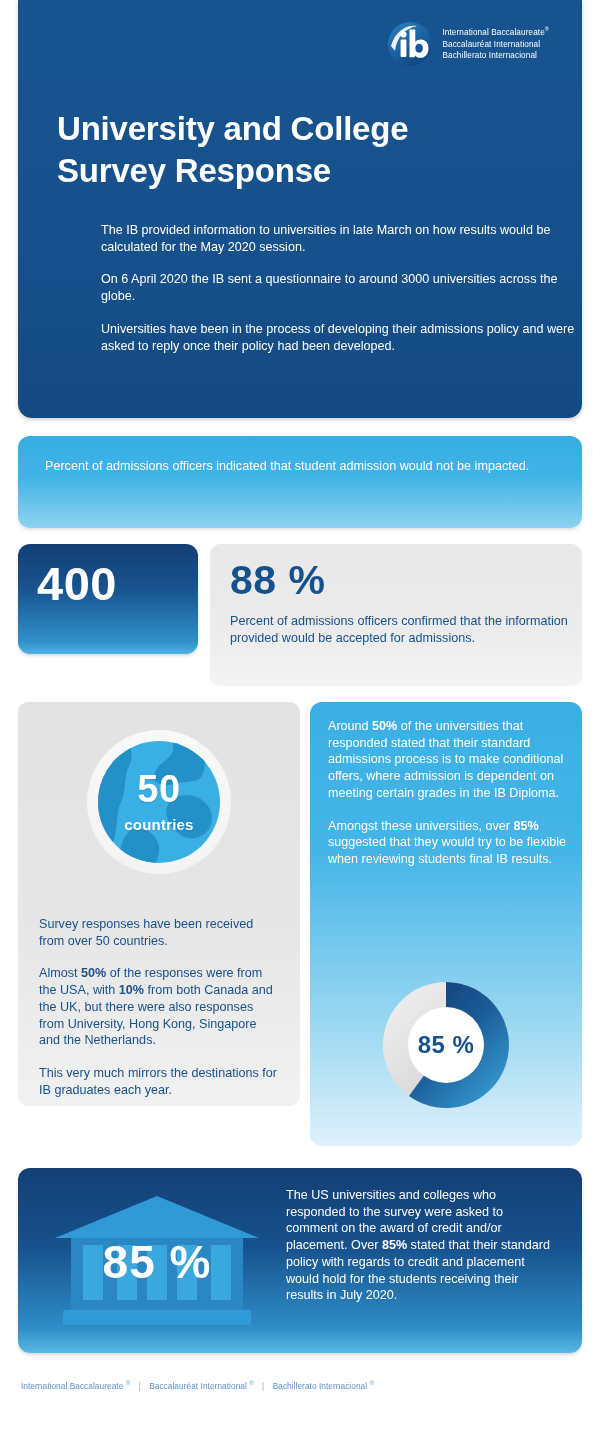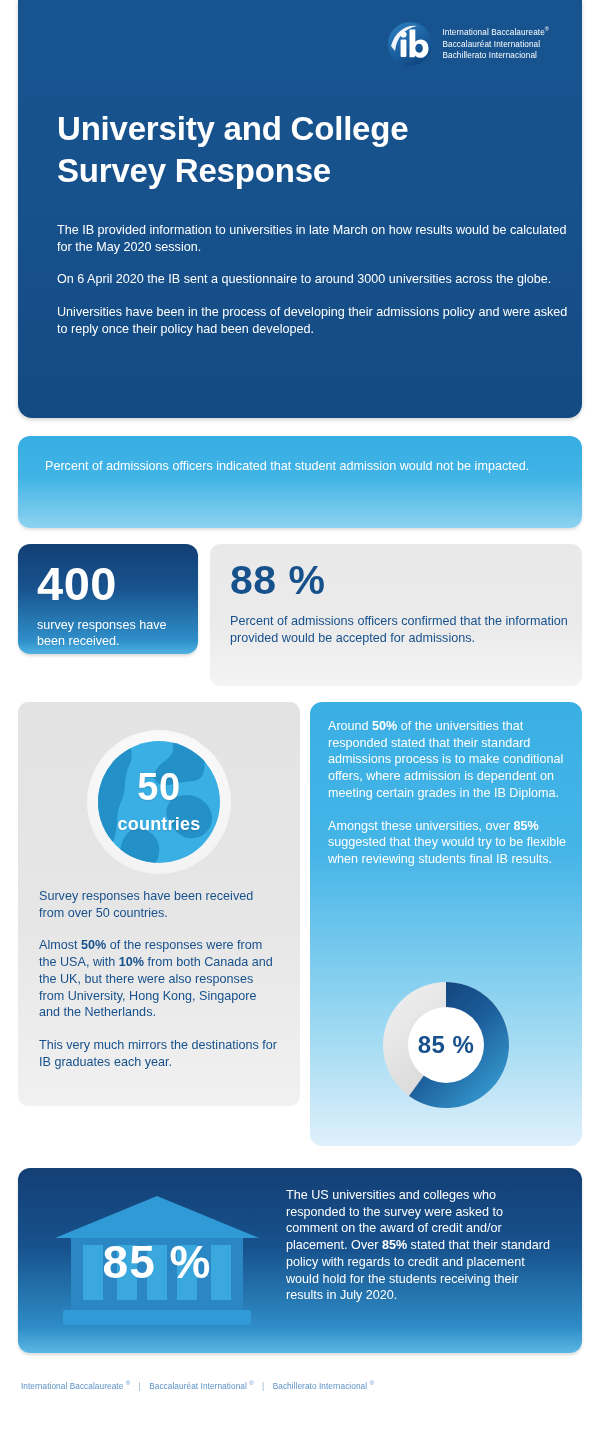--- a/index.html
+++ b/index.html
@@ -52,20 +52,21 @@
   }
   .intro {
     position: absolute;
     left: 39px; top: 222px; width: 520px;
   }
   .intro p {
     color: #ffffff;
     font-size: 12.6px;
     line-height: 1.33;
     margin-bottom: 16px;
+    margin-left: 44px;
   }
 
   
   .band-98 {
     position: absolute;
     left: 18px; top: 436px; width: 564px; height: 92px;
     background: linear-gradient(180deg, #36ade3 0%, #41b4e6 45%, #8ed3ef 100%);
     border-radius: 12px;
     box-shadow: 0 2px 3px rgba(0,0,0,0.12);
     display: flex; align-items: flex-start;
@@ -150,27 +151,27 @@
     display: flex; flex-direction: column;
     align-items: center; justify-content: center;
     pointer-events: none;
   }
   .globe-label .num {
     color: #ffffff; font-size: 38px; font-weight: bold;
     line-height: 0.95; letter-spacing: 0.5px;
     text-shadow: 0 1px 2px rgba(0,0,0,0.13);
   }
   .globe-label .lbl {
-    color: #ffffff; font-size: 18px; font-weight: bold;
+    color: #ffffff; font-size: 15px; font-weight: bold;
     margin-top: 8px; letter-spacing: 0.2px;
     text-shadow: 0 1px 2px rgba(0,0,0,0.13);
   }
   .globe-copy {
     position: absolute;
-    left: 21px; top: 186px; width: 240px;
+    left: 21px; top: 214px; width: 240px;
   }
   .globe-copy p {
     color: #17518c;
     font-size: 12.6px;
     line-height: 1.33;
     margin-bottom: 16px;
   }
   .globe-copy b { font-weight: bold; }
 
   
@@ -296,21 +297,20 @@
       <p>Universities have been in the process of developing their admissions policy and were asked to reply once their policy had been developed.</p>
     </div>
   </div>
 
   <div class="band-98">
     <div class="copy">Percent of admissions officers indicated that student admission would not be impacted.</div>
   </div>
 
   <div class="card-400">
     <div class="big">400</div>
-    <div class="copy">survey responses have been received.</div>
   </div>
 
   <div class="card-88">
     <div class="big">88 %</div>
     <div class="copy">Percent of admissions officers confirmed that the information provided would be accepted for admissions.</div>
   </div>
 
   <div class="panel-globe">
     <div class="globe-wrap">
       <svg class="globe-svg" viewBox="0 0 152 152">

